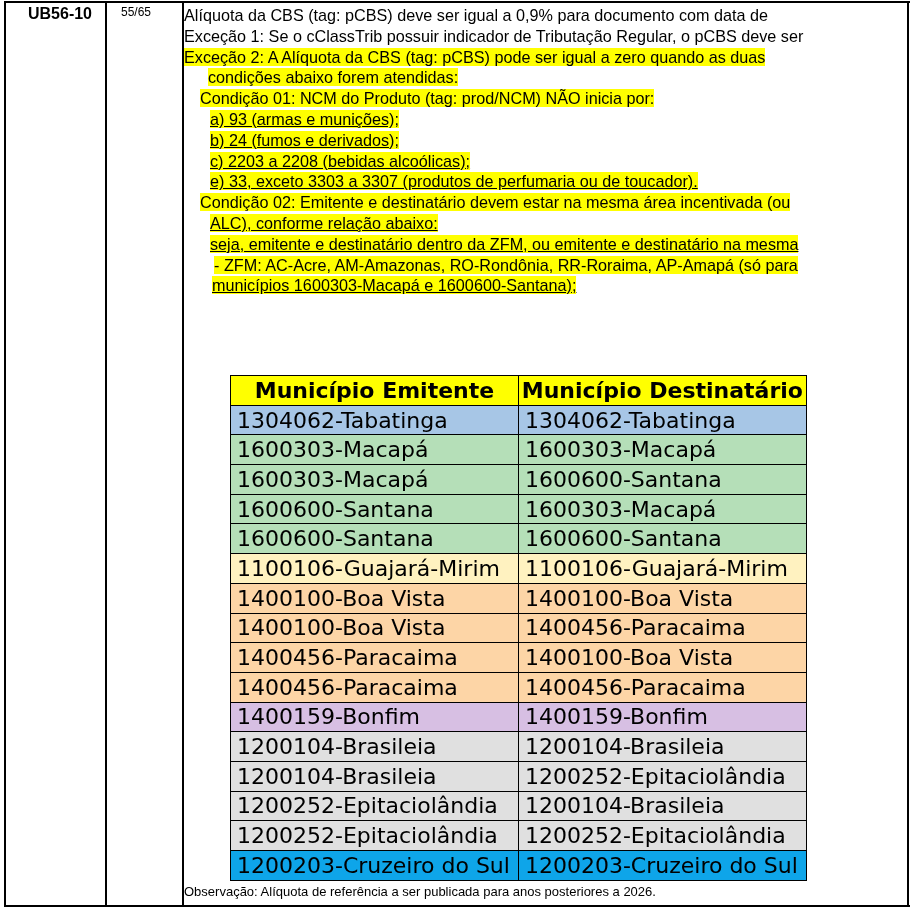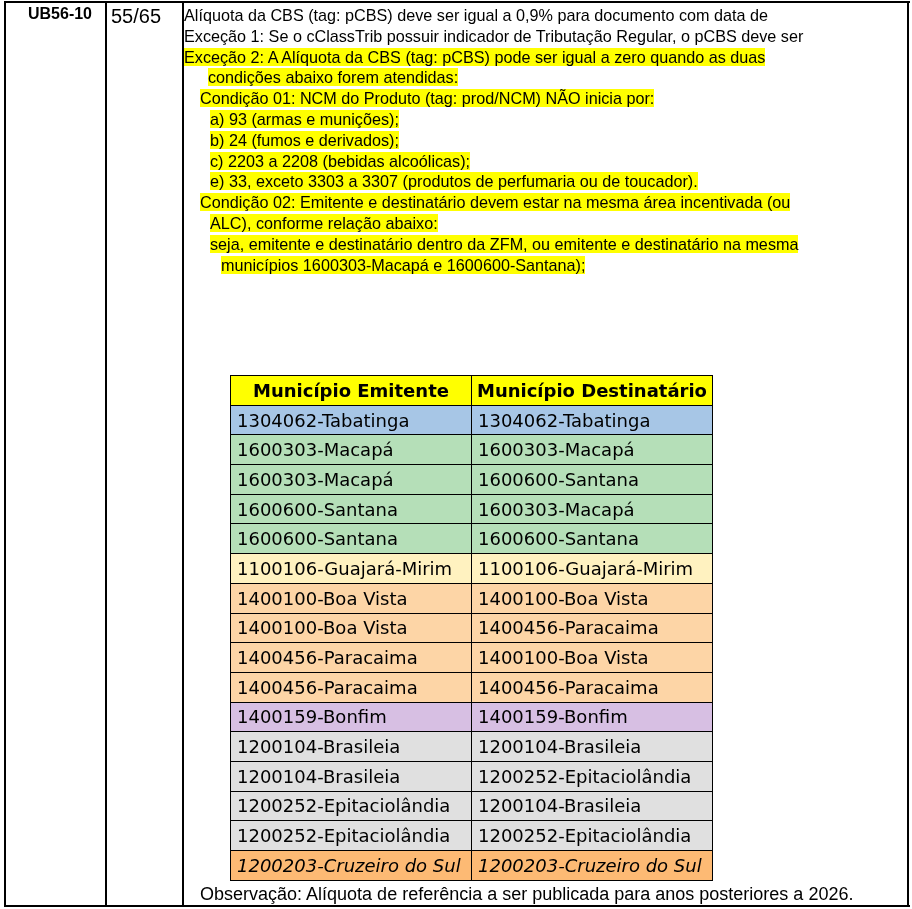--- a/index.html
+++ b/index.html
@@ -1,35 +1,35 @@
 <!DOCTYPE html>
 <html><head>
 <meta charset="utf-8">
 <style>
   html,body{margin:0;padding:0;background:#fff;}
   body{width:912px;height:909px;position:relative;overflow:hidden;font-family:"Liberation Sans",sans-serif;color:#000;}
   .vline{position:absolute;top:2px;bottom:2px;width:1.5px;background:#000;}
   .hline{position:absolute;left:4px;right:2px;height:1.5px;background:#000;}
   .c-code{position:absolute;left:6px;width:108px;top:5px;text-align:center;font-weight:bold;font-size:16px;}
-  .c-page{position:absolute;left:107px;width:58px;top:5px;text-align:center;font-size:20px;}
+  .c-page{position:absolute;left:107px;width:58px;top:5px;text-align:center;font-size:12px;}
   .content{position:absolute;left:184px;top:5px;width:720px;font-size:16.2px;line-height:20.8px;}
   .line{white-space:nowrap;}
   .hl{background:#ffff00;margin-top:14px;}
   .b{font-weight:normal;}
   .ind1{padding-left:24px;}
   .ind-c{padding-left:16px;}
-  .ind-c2{padding-left:26px;}
+  .ind-c2{padding-left:26px;text-decoration:underline;}
   .ind-z{padding-left:30px;}
-  .ind-z2{padding-left:37px;}
-  table.alc{position:absolute;left:230px;top:375px;border-collapse:collapse;font-family:"DejaVu Sans",sans-serif;font-size:18px;}
-  table.alc td, table.alc th{border:1.3px solid #000;height:28.7px;padding:0 0 0 6px;text-align:left;white-space:nowrap;font-weight:normal;}
+  .ind-z2{padding-left:28px;text-decoration:underline;}
+  table.alc{position:absolute;left:230px;top:375px;border-collapse:collapse;font-family:"DejaVu Sans",sans-serif;font-size:22px;}
+  table.alc td, table.alc th{border:1.3px solid #000;height:28.7px;padding:0 8px 0 6px;text-align:left;white-space:nowrap;font-weight:normal;}
   table.alc th{background:#ffff00;font-weight:bold;text-align:center;padding:0;}
   table.alc td.c1, table.alc th.c1{width:234px;}
   table.alc td.c2, table.alc th.c2{width:234px;}
-  .obs{position:absolute;left:184px;top:884px;font-size:18px;white-space:nowrap;margin-left:16px;}
+  .obs{position:absolute;left:184px;top:884px;font-size:13px;white-space:nowrap;}
 </style>
 </head>
 <body>
 
 <div>
   <div class="hline" style="top:1px;"></div>
   <div class="hline" style="top:905px;"></div>
   <div class="vline" style="left:4px;"></div>
   <div class="vline" style="left:105px;"></div>
   <div class="vline" style="left:182px;"></div>
@@ -44,20 +44,21 @@
     <div class="line"><span class="hl"><span class="b">Exceção 2:</span><span> A Alíquota da CBS (tag: pCBS) pode ser igual a zero quando as duas</span></span></div>
     <div class="line ind1"><span class="hl">condições abaixo forem atendidas:</span></div>
     <div class="line ind-c"><span class="hl"><span class="b">Condição 01:</span><span> NCM do Produto (tag: prod/NCM) </span><span class="b">NÃO inicia por</span><span>:</span></span></div>
     <div class="line ind-c2"><span class="hl">a) 93 (armas e munições);</span></div>
     <div class="line ind-c2"><span class="hl">b) 24 (fumos e derivados);</span></div>
     <div class="line ind-c2"><span class="hl">c) 2203 a 2208 (bebidas alcoólicas);</span></div>
     <div class="line ind-c2"><span class="hl">e) 33, exceto 3303 a 3307 (produtos de perfumaria ou de toucador).</span></div>
     <div class="line ind-c"><span class="hl"><span class="b">Condição 02:</span><span> Emitente e destinatário devem estar na mesma área incentivada (ou</span></span></div>
     <div class="line ind-c2"><span class="hl">ALC), conforme relação abaixo:</span></div>
     <div class="line ind-c2"><span class="hl">seja, emitente e destinatário dentro da ZFM, ou emitente e destinatário na mesma</span></div>
+    <div class="line ind-z"><span class="hl"><span class="b">- ZFM:</span><span> AC-Acre, AM-Amazonas, RO-Rondônia, RR-Roraima, AP-Amapá (só para</span></span></div>
     <div class="line ind-z2"><span class="hl">municípios 1600303-Macapá e 1600600-Santana);</span></div>
   </div>
 
   <table class="alc">
     <thead>
       <tr>
         <th class="c1">Município Emitente</th>
         <th class="c2">Município Destinatário</th>
       </tr>
     </thead>
@@ -115,21 +116,21 @@
           <td class="c2">1200252-Epitaciolândia</td>
         </tr>
         <tr style="background: rgb(224, 224, 224);">
           <td class="c1">1200252-Epitaciolândia</td>
           <td class="c2">1200104-Brasileia</td>
         </tr>
         <tr style="background: rgb(224, 224, 224);">
           <td class="c1">1200252-Epitaciolândia</td>
           <td class="c2">1200252-Epitaciolândia</td>
         </tr>
-        <tr style="background: #fdba74; font-style: italic;">
+        <tr style="background: #0ea5e9;">
           <td class="c1">1200203-Cruzeiro do Sul</td>
           <td class="c2">1200203-Cruzeiro do Sul</td>
         </tr>
       </tbody>
   </table>
 
   <div class="obs"><span class="b">Observação:</span><span> Alíquota de referência a ser publicada para anos posteriores a 2026.</span></div>
 </div>
 
 </body></html>

